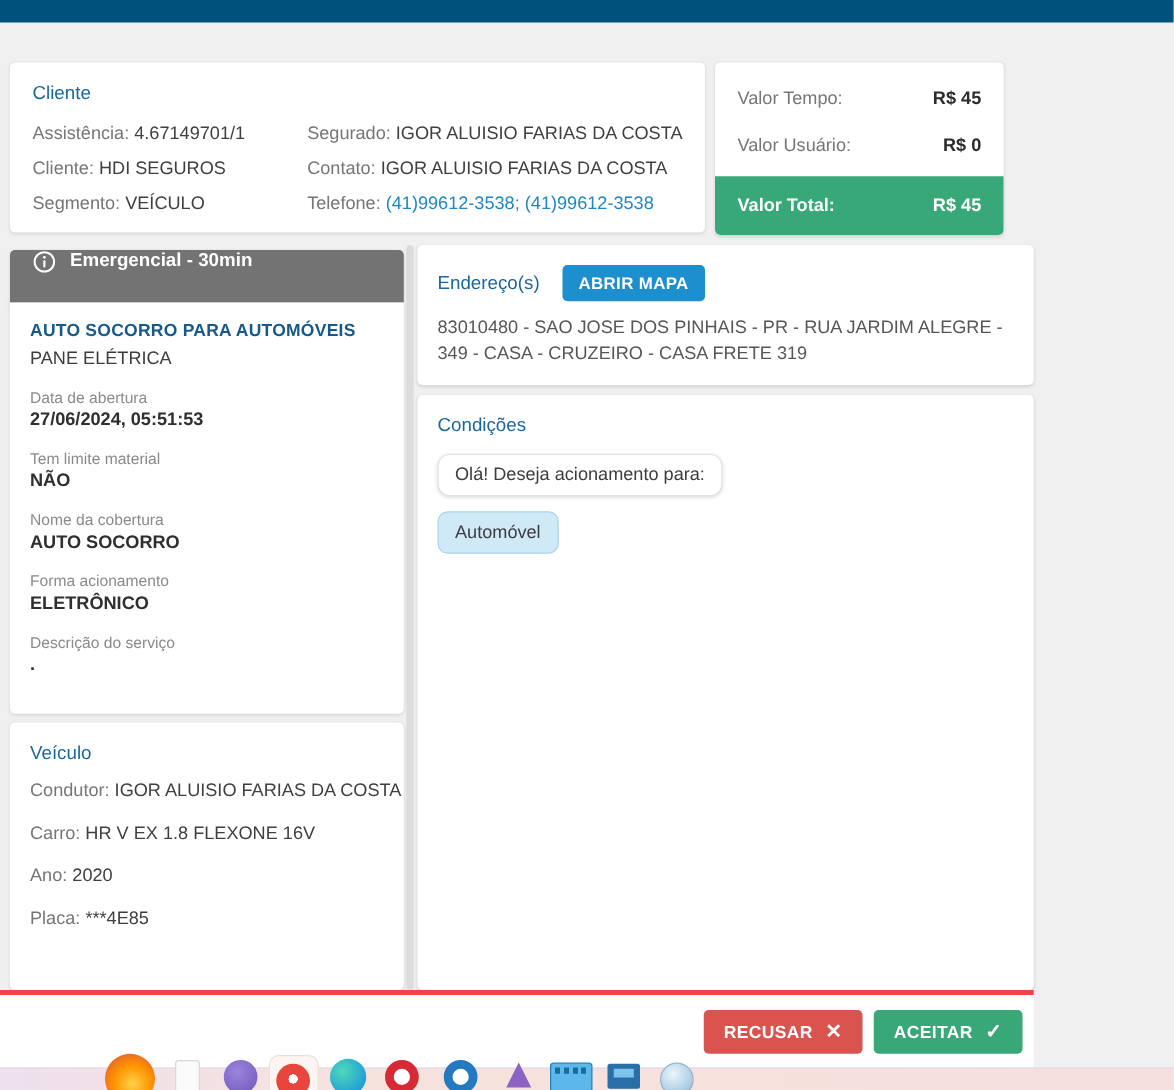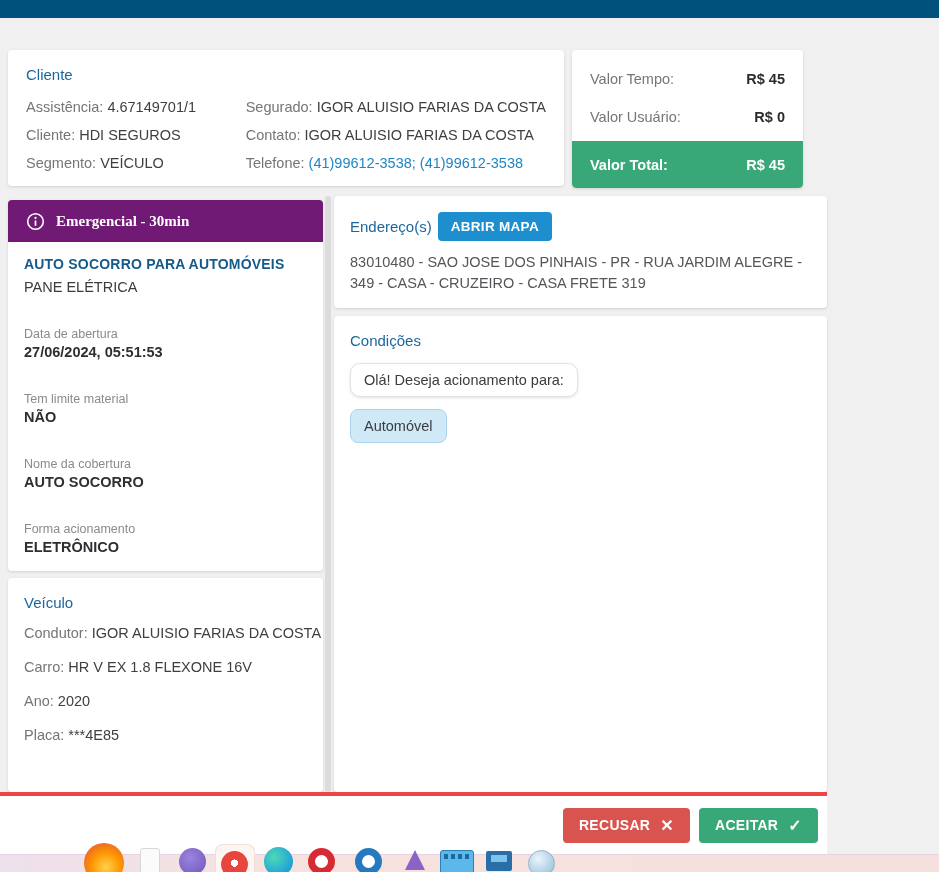--- a/index.html
+++ b/index.html
@@ -42,44 +42,43 @@
   .valor-total {
     position:absolute; left:0; bottom:0; width:100%; height:47px;
     background:#38a878; color:#fff; display:flex; align-items:center;
     justify-content:space-between; padding:0 18px; font-size:14.5px;
     border-radius:0 0 4px 4px;
   }
   .valor-total .vl, .valor-total .vv { font-weight:bold; color:#fff; }
   
   .banner {
     position:absolute; left:8px; top:200px; width:315px; height:42px;
-    background:#701a75; border-radius:4px 4px 0 0;
-    display:flex; align-items:center; gap:11px; padding-left:18px;
+    background:#737373; border-radius:4px 4px 0 0;
+    display:flex; gap:11px; padding-left:18px;
     color:#fff; font-weight:bold; font-size:15px;
     box-shadow:0 1px 3px rgba(0,0,0,.13);
-    font-family:Liberation Serif, serif;
   }
   .info-icon { width:19px; height:19px; display:inline-flex; }
   .card-servico { left:8px; top:242px; width:315px; height:329px; border-radius:0 0 4px 4px; padding:14px 16px; }
   .srv-title { color:#155a8a; font-weight:bold; font-size:14px; letter-spacing:.2px; }
   .srv-sub { color:#3c3c40; font-size:14.5px; margin-top:7px; }
-  .field { margin-top:32px; }
+  .field { margin-top:16px; }
   .field-label { color:#8a8a8e; font-size:12.5px; }
   .field-value { color:#2e2e33; font-size:14.5px; font-weight:bold; margin-top:3px; }
   
   .card-veiculo { left:8px; top:578px; width:315px; height:214px; padding:16px 16px; }
   .card-veiculo .info-row { margin-top:6px; }
   
   .vscroll {
     position:absolute; left:325px; top:196px; width:6px; height:596px;
     background:#dcdcdc; border-radius:3px;
   }
   
   .card-endereco { left:334px; top:196px; width:493px; height:112px; padding:16px 16px; }
-  .endereco-head { display:flex; align-items:center; gap:6px; }
+  .endereco-head { display:flex; align-items:center; gap:18px; }
   .btn-mapa {
     background:#1d8fce; color:#fff; font-weight:bold; font-size:13.5px;
     border:none; border-radius:4px; padding:7px 13px; letter-spacing:.3px;
     cursor:pointer; font-family:"Liberation Sans", sans-serif;
   }
   .endereco-text { margin-top:11px; font-size:14.5px; color:#55555a; line-height:21px; }
   
   .card-condicoes { left:334px; top:316px; width:493px; height:476px; padding:16px 16px; }
   .bubble {
     display:inline-block; font-size:14.5px; color:#3c3c40;

